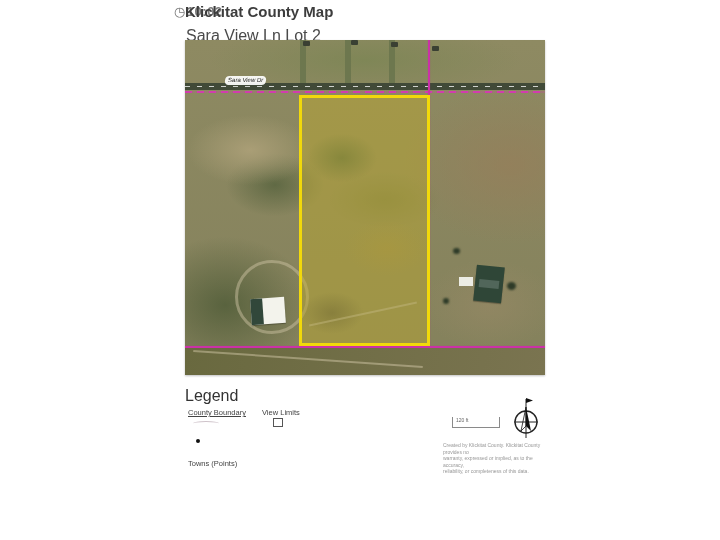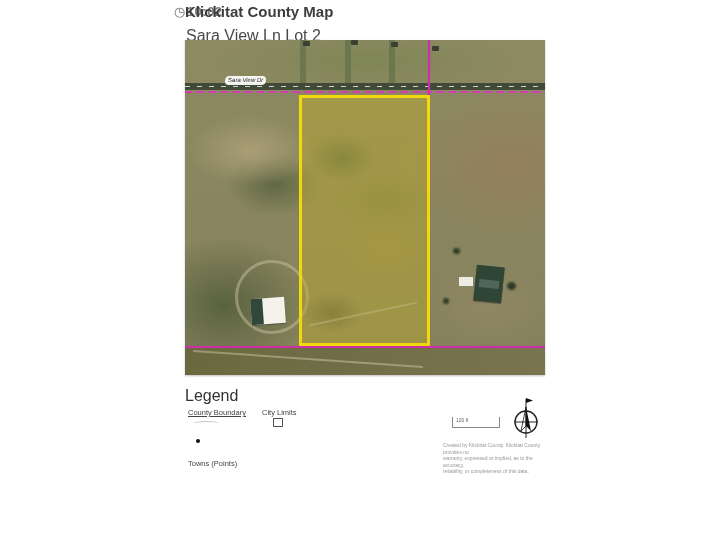--- a/index.html
+++ b/index.html
@@ -135,21 +135,21 @@
     </div>
 
     <div class="slope">
       <div class="slope-track"></div>
     </div>
   </div>
 
   <div class="legend-heading">Legend</div>
   <div class="lg-label lg-county">County Boundary</div>
   <div class="lg-county-swatch"></div>
-  <div class="lg-label lg-city">City Limits</div>
+  <div class="lg-label lg-city">View Limits</div>
   <div class="lg-city-swatch"></div>
   <div class="lg-label lg-towns">Towns (Points)</div>
   <div class="lg-towns-dot"></div>
 
   <div class="scalebar">
     <div class="scalebar-label">120 ft</div>
   </div>
 
   <div class="north">
     <svg width="40" height="48" viewBox="0 0 40 48">

